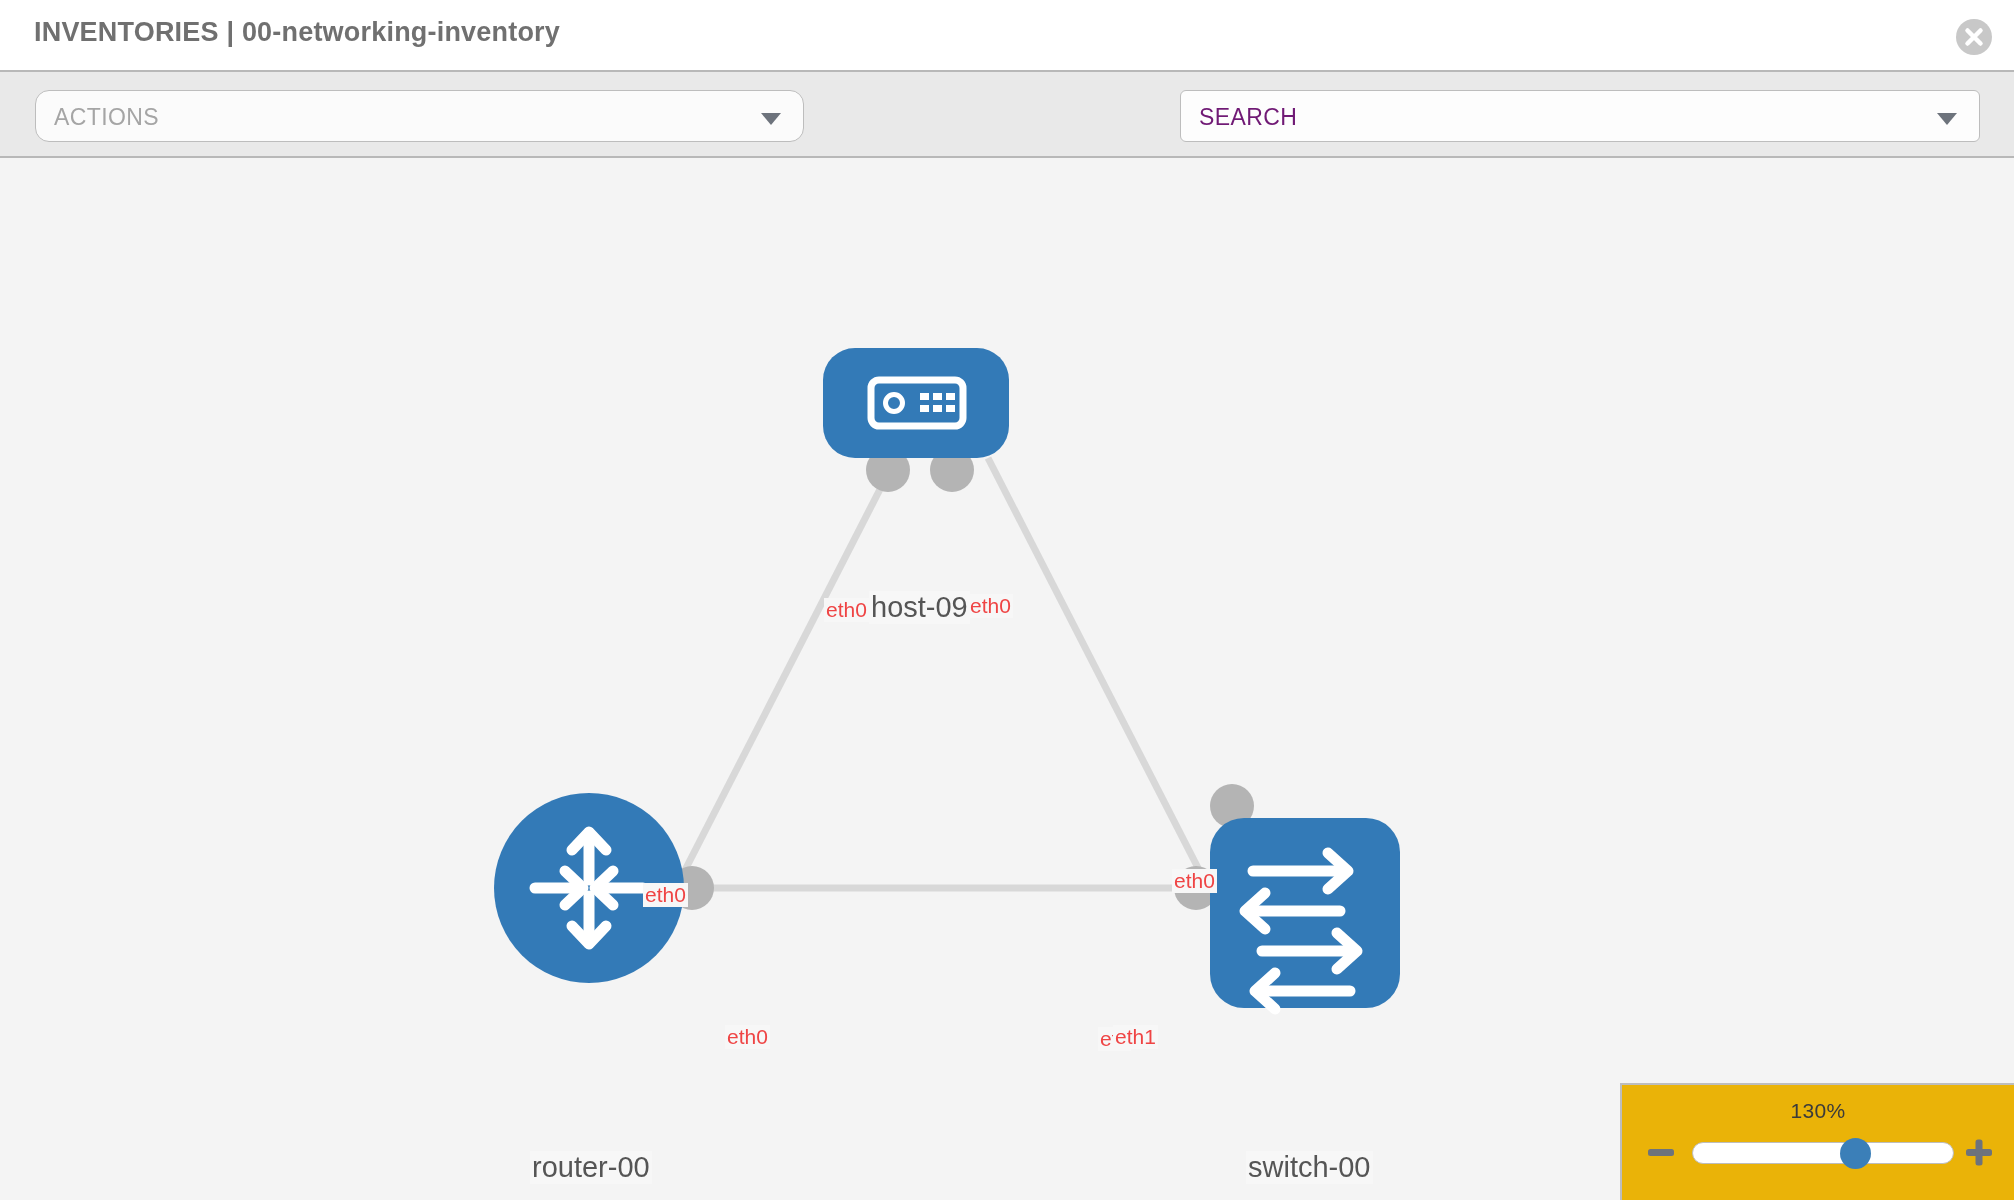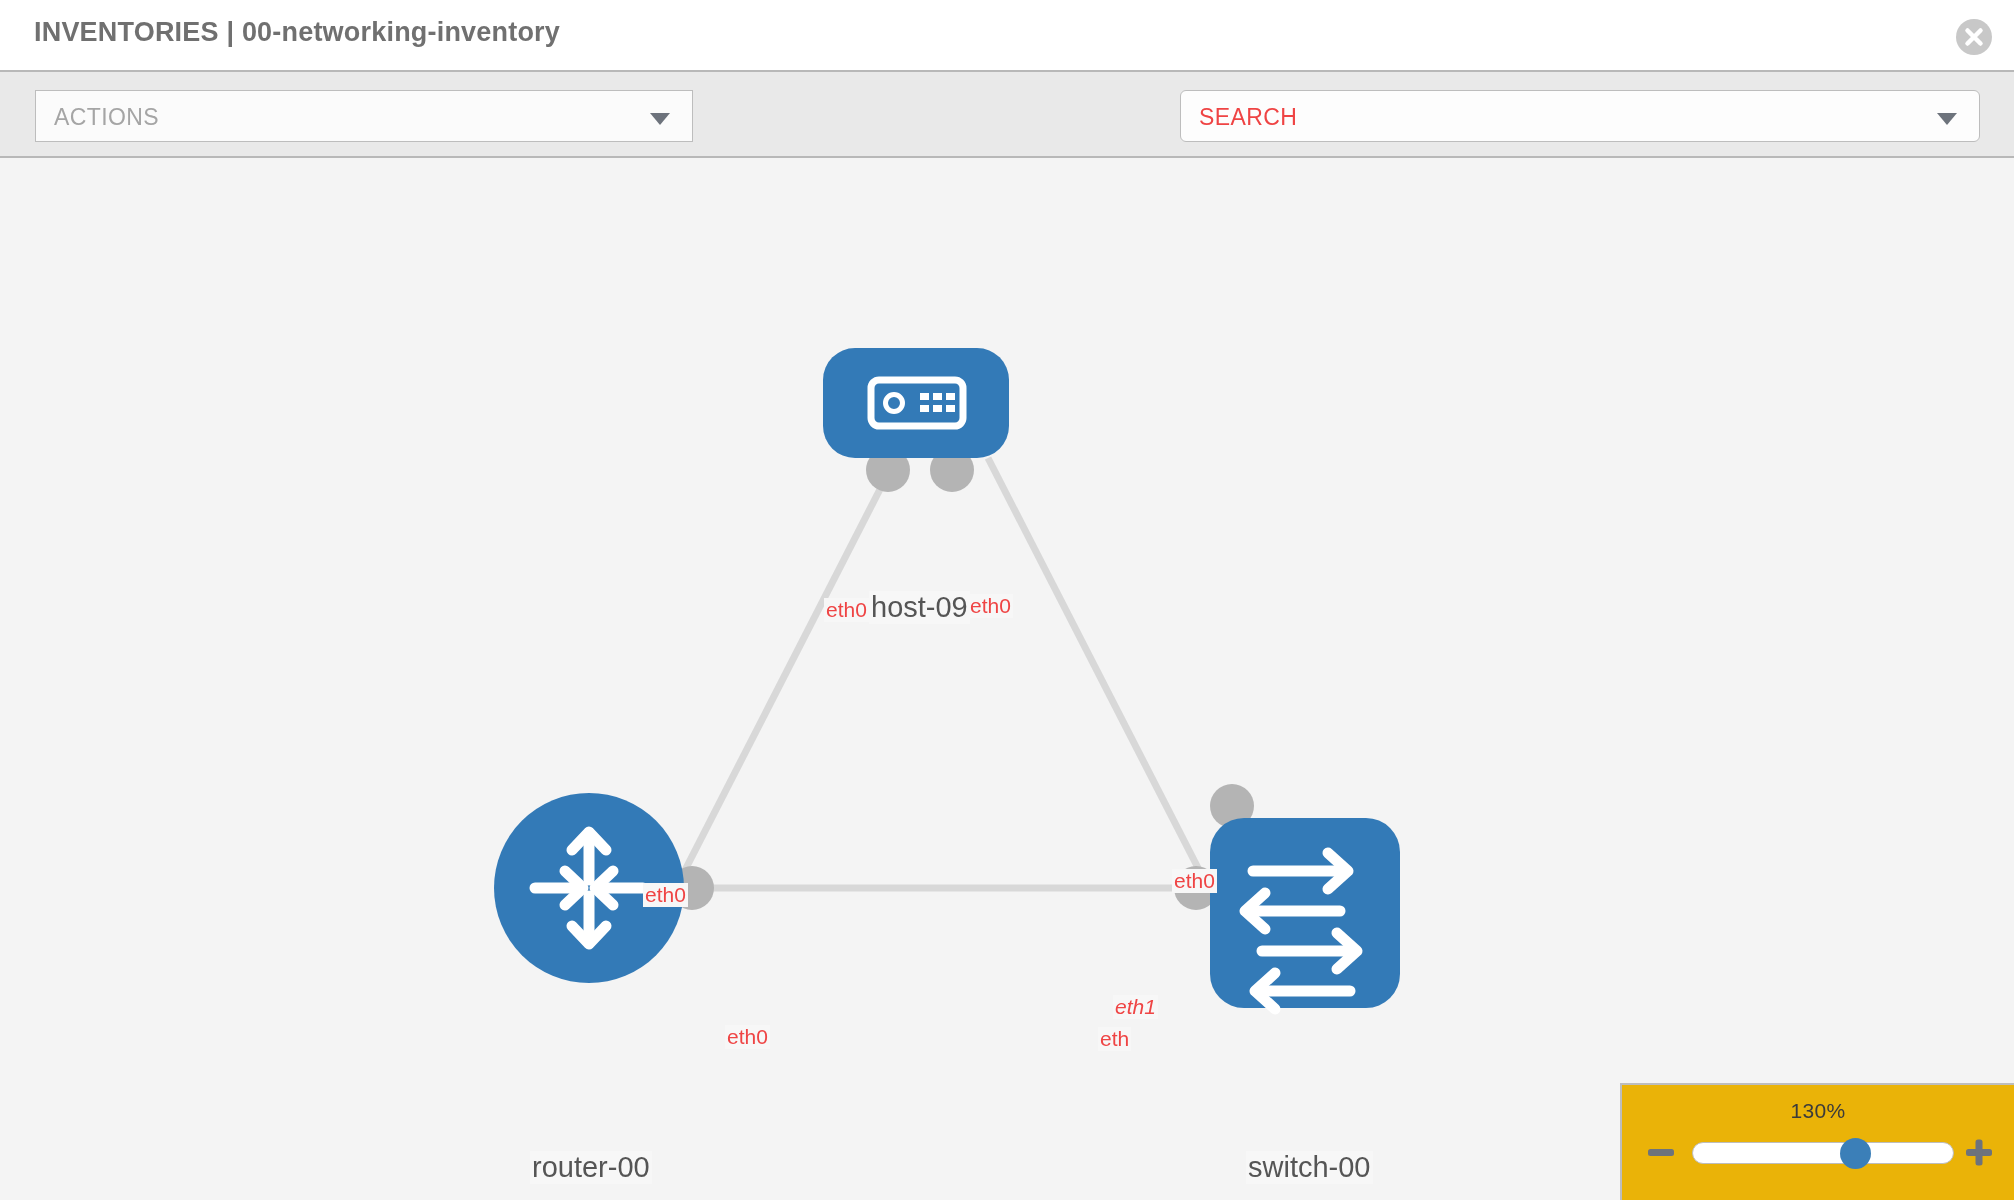--- a/index.html
+++ b/index.html
@@ -59,25 +59,25 @@
     width: 2014px;
     height: 86px;
     background: #e9e9e9;
     border-bottom: 2px solid #b8b8b8;
   }
 
   .actions-select {
     position: absolute;
     left: 35px;
     top: 18px;
-    width: 658px;
+    width: 769px;
     height: 52px;
     background: #fbfbfb;
     border: 1px solid #bdbdbd;
-    border-radius: 0;
+    border-radius: 14px;
   }
   .actions-label {
     position: absolute;
     left: 18px;
     top: 13px;
     font-size: 23px;
     color: #a5a5a5;
     letter-spacing: 0.4px;
   }
   .caret {
@@ -108,21 +108,21 @@
     height: 52px;
     background: #fdfdfd;
     border: 1px solid #bdbdbd;
     border-radius: 6px;
   }
   .search-label {
     position: absolute;
     left: 18px;
     top: 13px;
     font-size: 23px;
-    color: #ef4444;
+    color: #701a75;
     letter-spacing: 0.4px;
   }
 
   
   .canvas {
     position: absolute;
     left: 0; top: 158px;
     width: 2014px;
     height: 1042px;
     background: #f4f4f4;
@@ -339,21 +339,21 @@
     <span class="iface-label" style="left:968px; top:436px;">eth0</span>
 
     <span class="iface-label" style="left:643px; top:725px;">eth0</span>
 
     <span class="iface-label" style="left:1172px; top:711px;">eth0</span>
 
     <span class="iface-label" style="left:725px; top:867px;">eth0</span>
 
     <span class="iface-label" style="left:1098px; top:869px;">eth</span>
 
-    <span class="iface-label" style="left:1113px; top:837px;font-style:italic;">eth1</span>
+    <span class="iface-label" style="left:1113px; top:867px;">eth1</span>
 
     <span class="node-label" style="left:869px; top:433px;">host-09</span>
 
     <span class="node-label" style="left:530px; top:993px;">router-00</span>
 
     <span class="node-label" style="left:1246px; top:993px;">switch-00</span>
 
     <div class="zoom-panel" style="left:1620px; top:925px;">
       <div class="zoom-value">130%</div>
 

